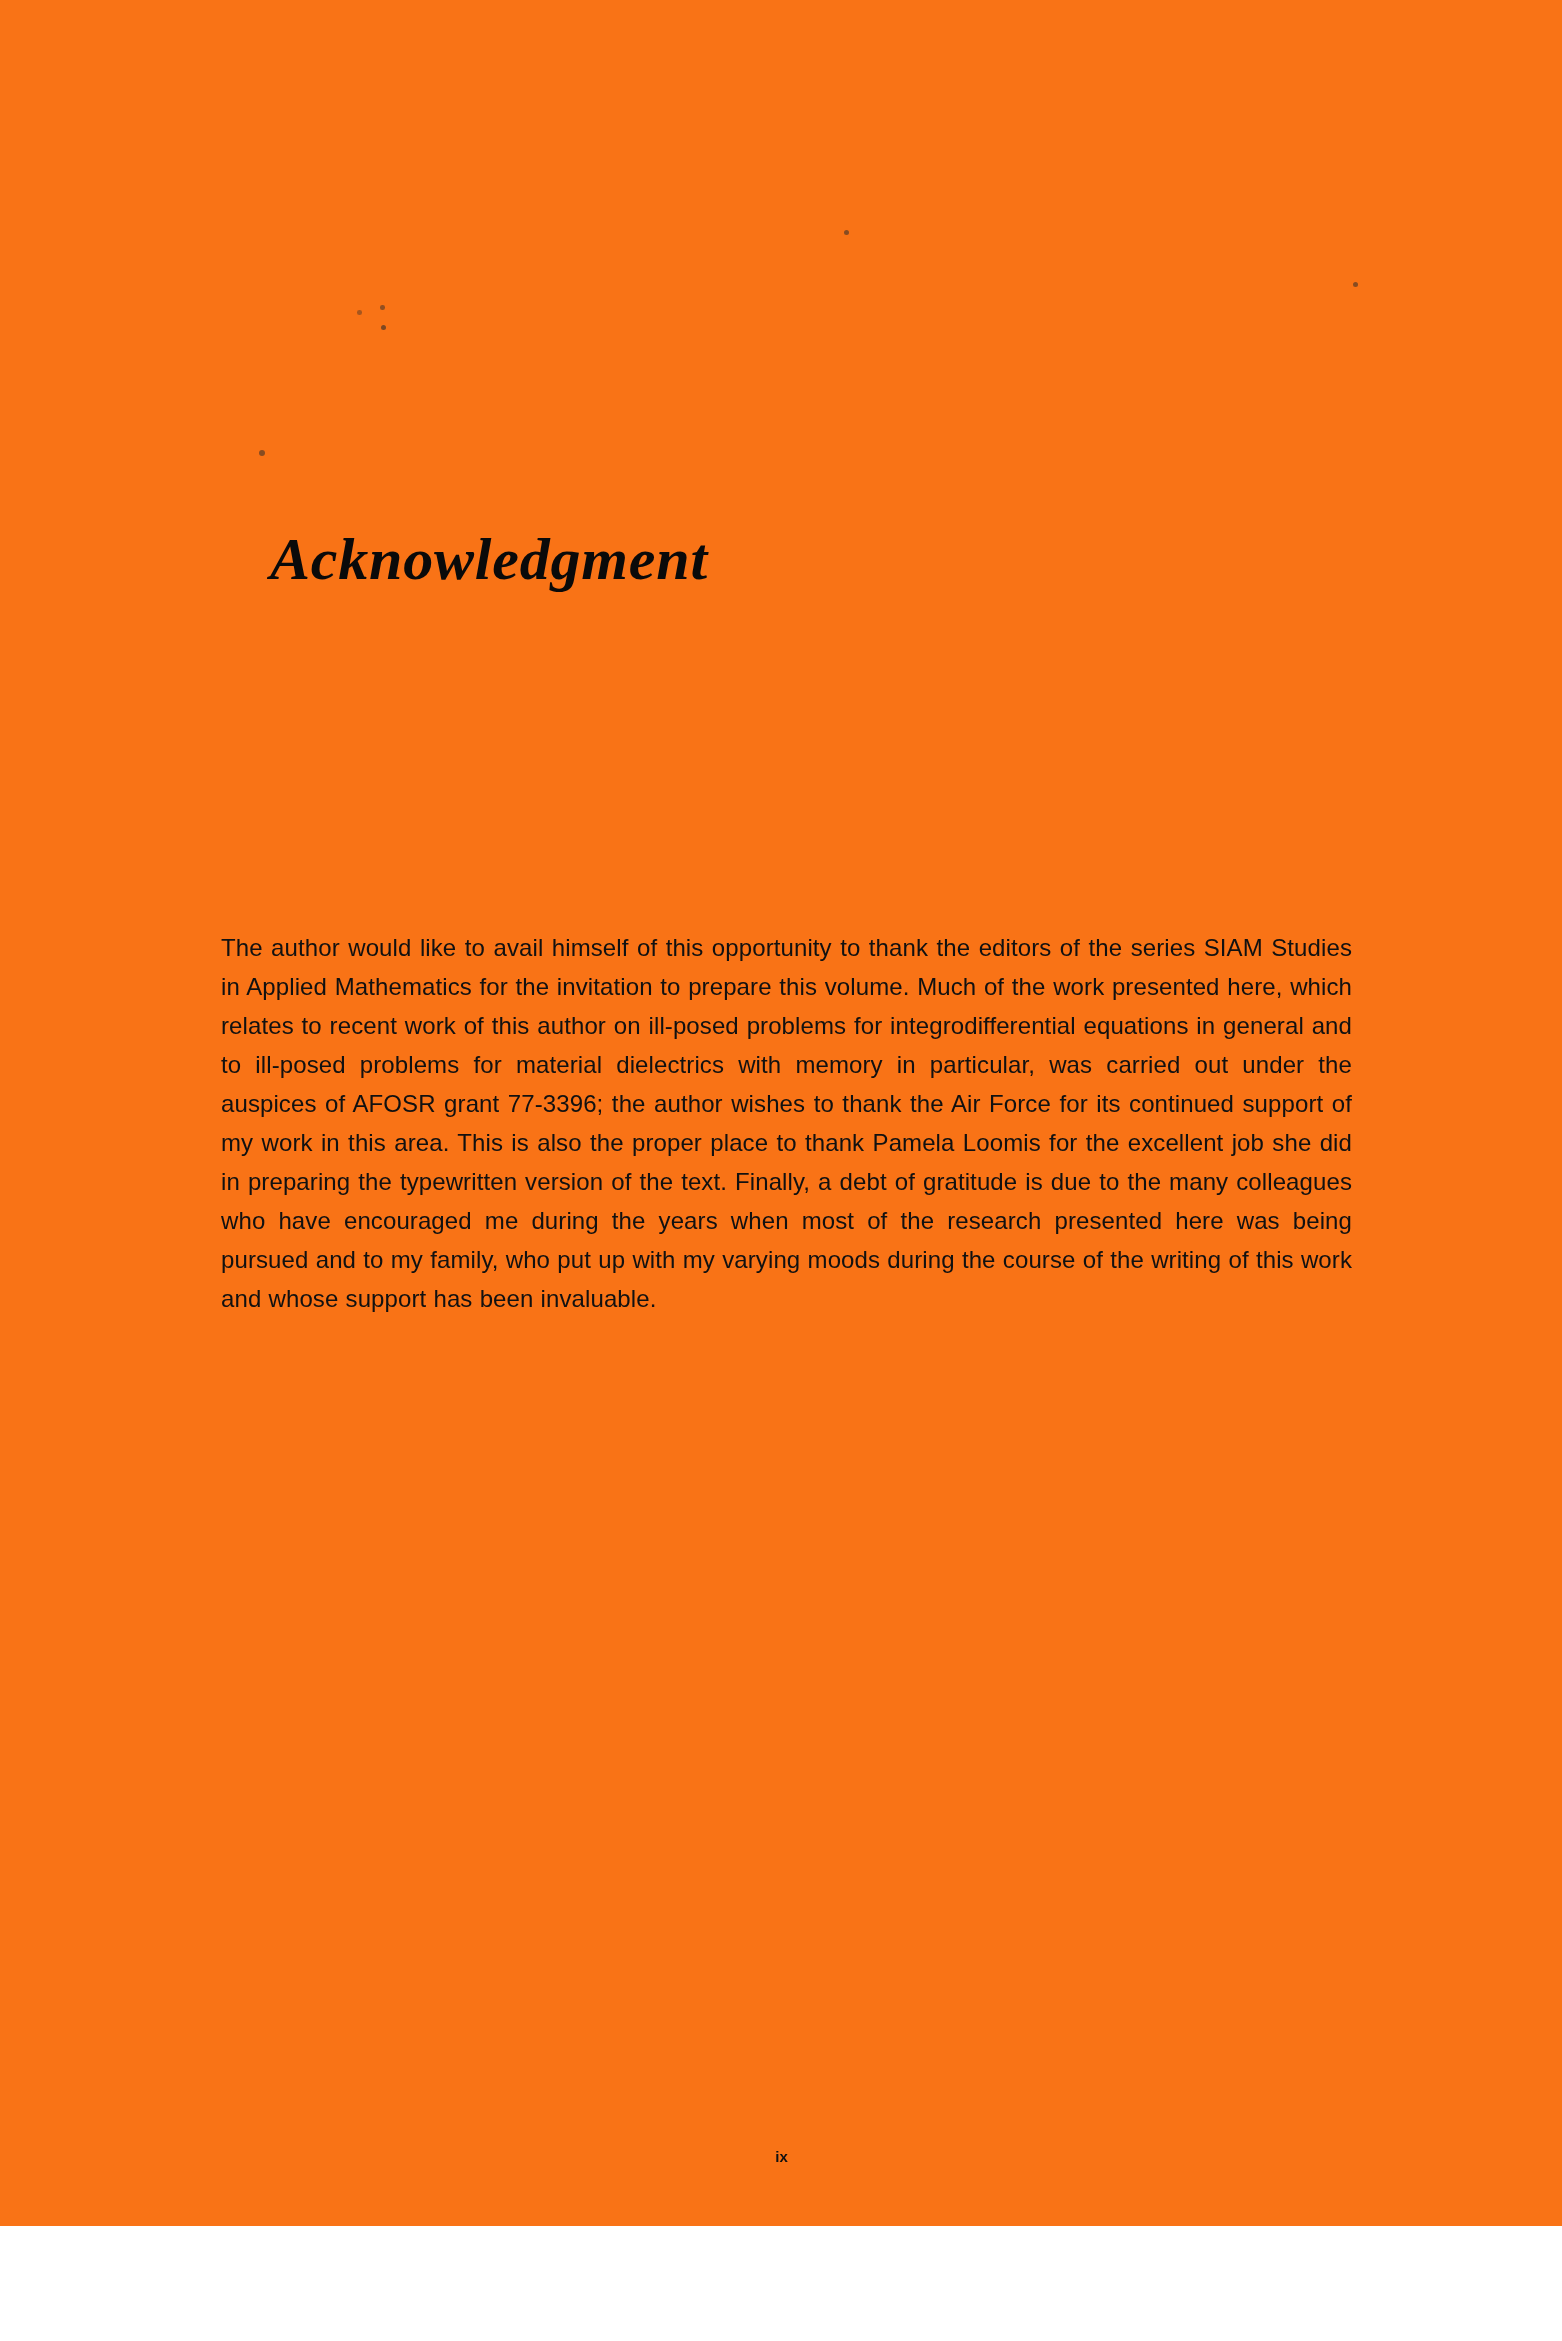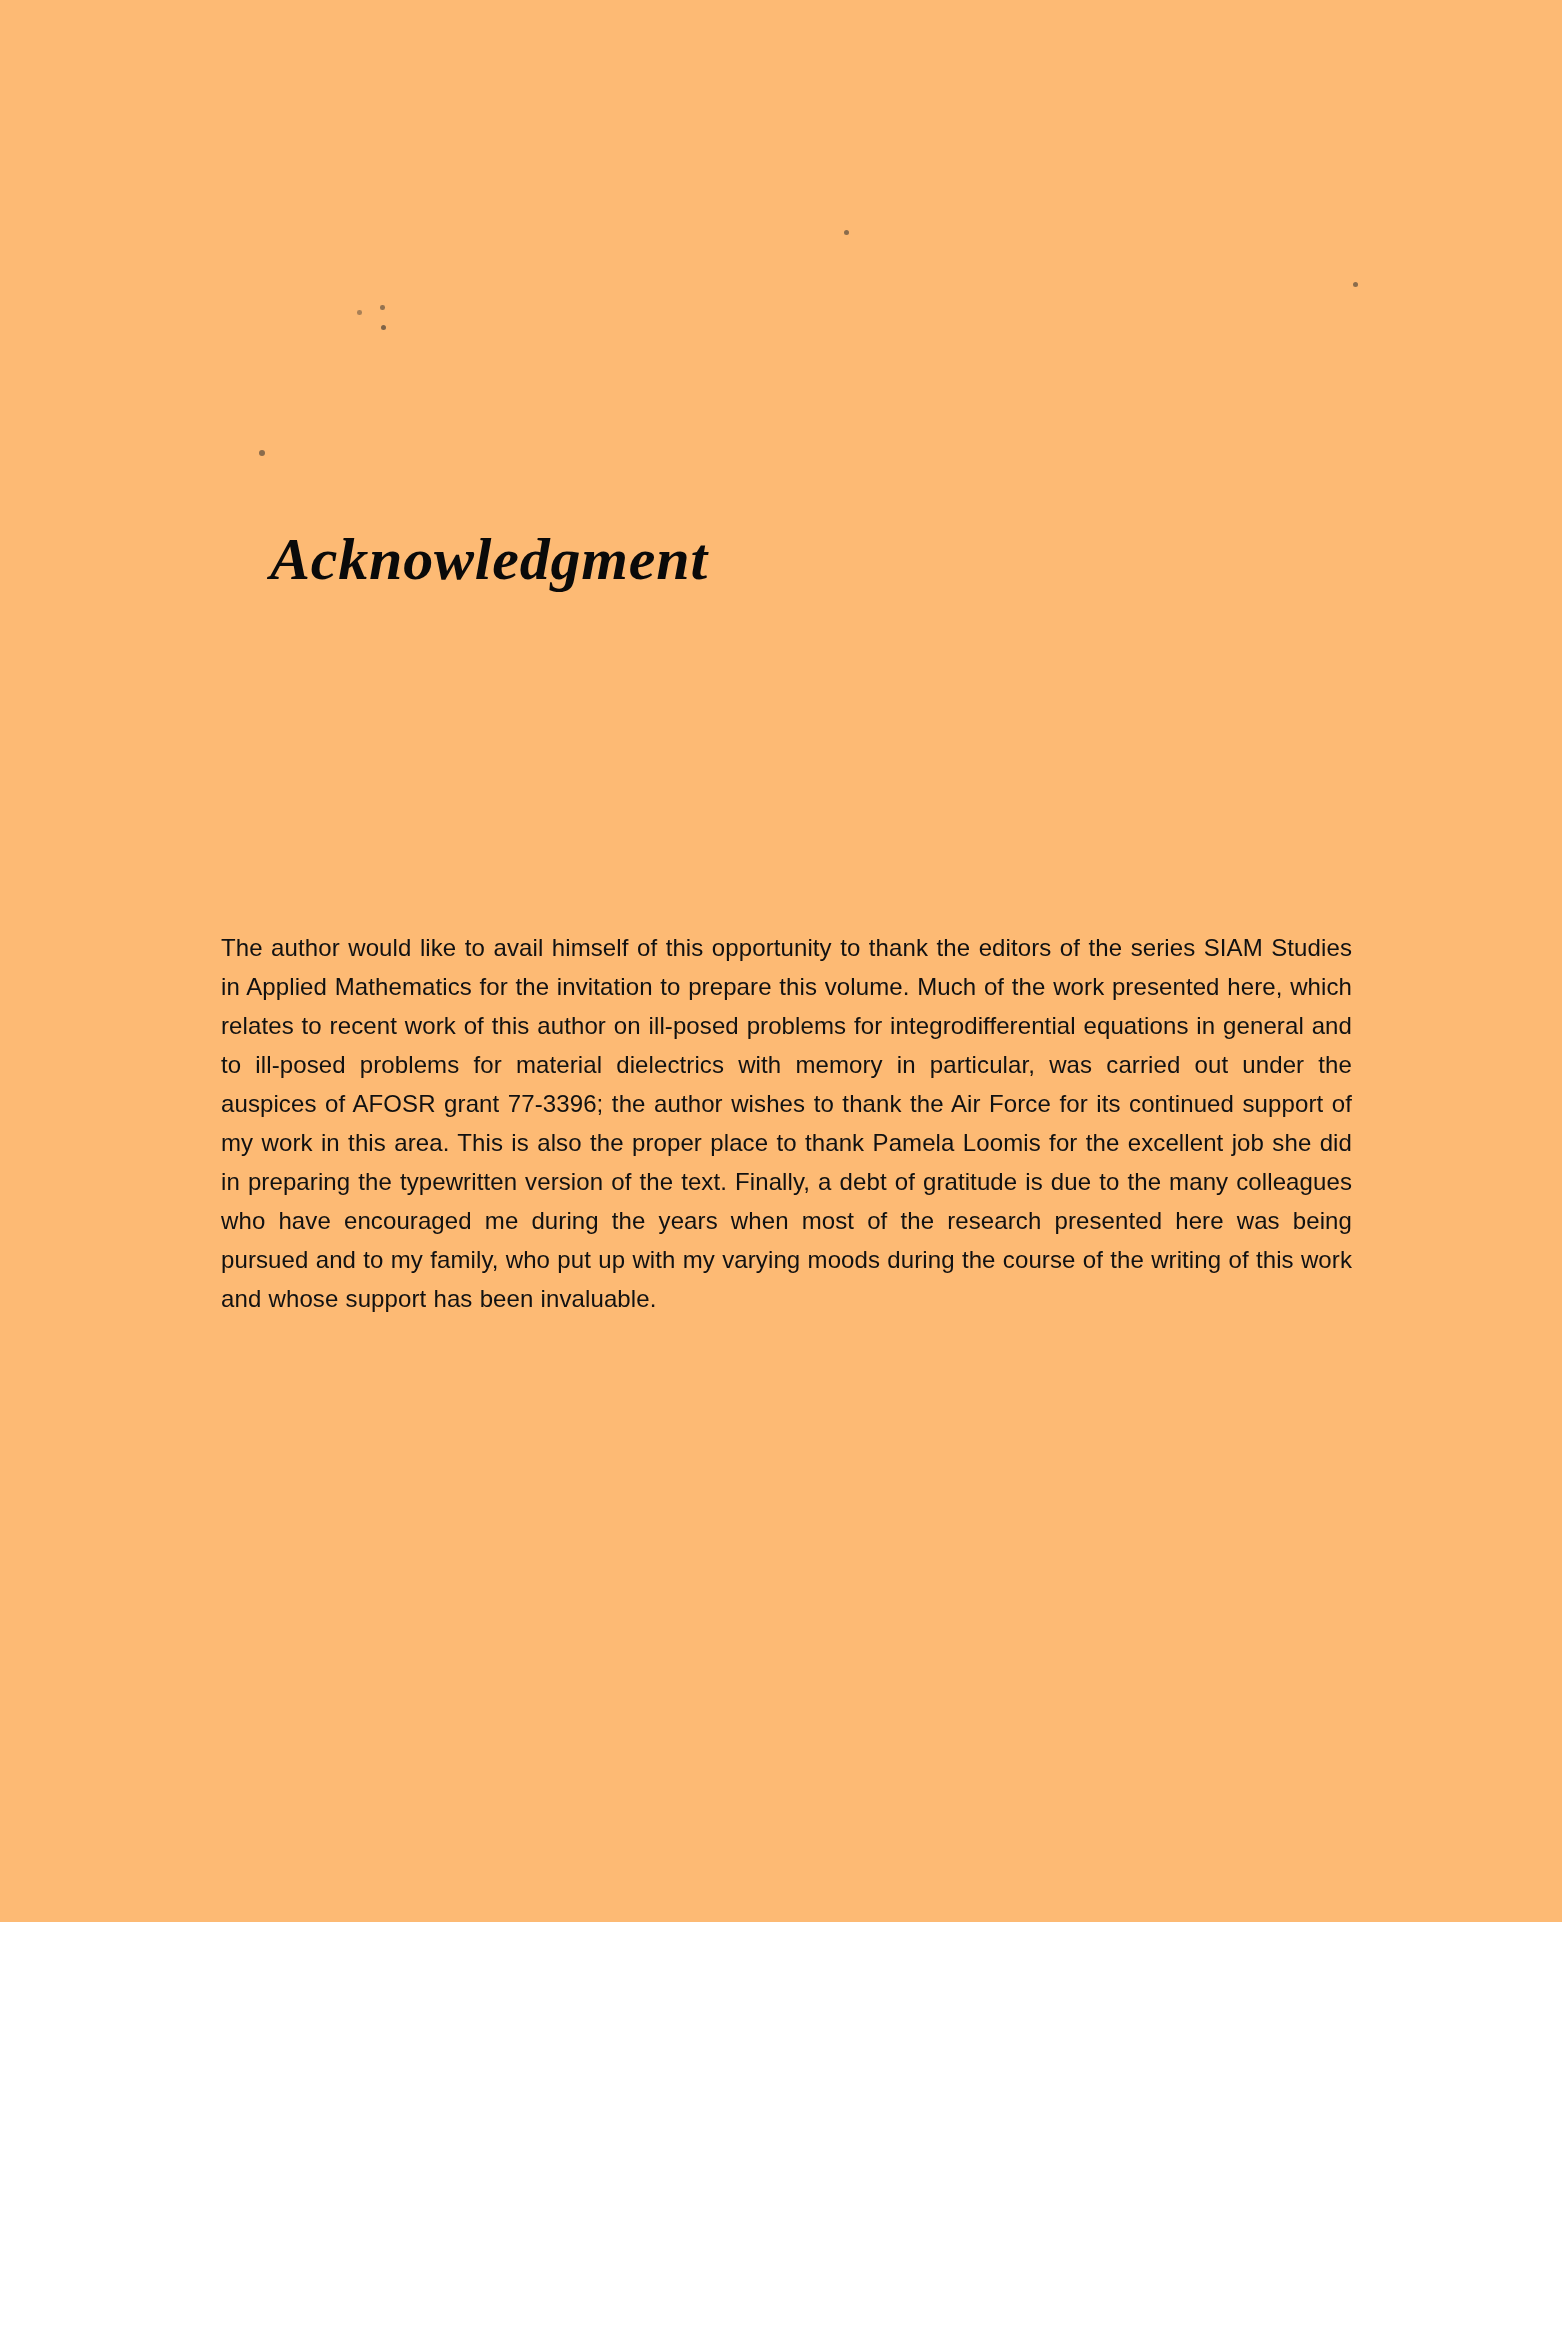--- a/index.html
+++ b/index.html
@@ -7,22 +7,22 @@
     padding: 0;
     background: #ffffff;
   }
   body {
     font-family: "Liberation Sans", sans-serif;
     color: #000000;
   }
   .page {
     position: relative;
     width: 1563px;
-    height: 1922px;
-    background: #fdba74;
+    height: 2226px;
+    background: #f97316;
     overflow: hidden;
   }
   
   .speck {
     position: absolute;
     background: #2b2b2b;
     border-radius: 50%;
     opacity: 0.55;
   }
   .speck.s1 { left: 844px; top: 230px;  width: 5.4px;  height: 5.4px; }

